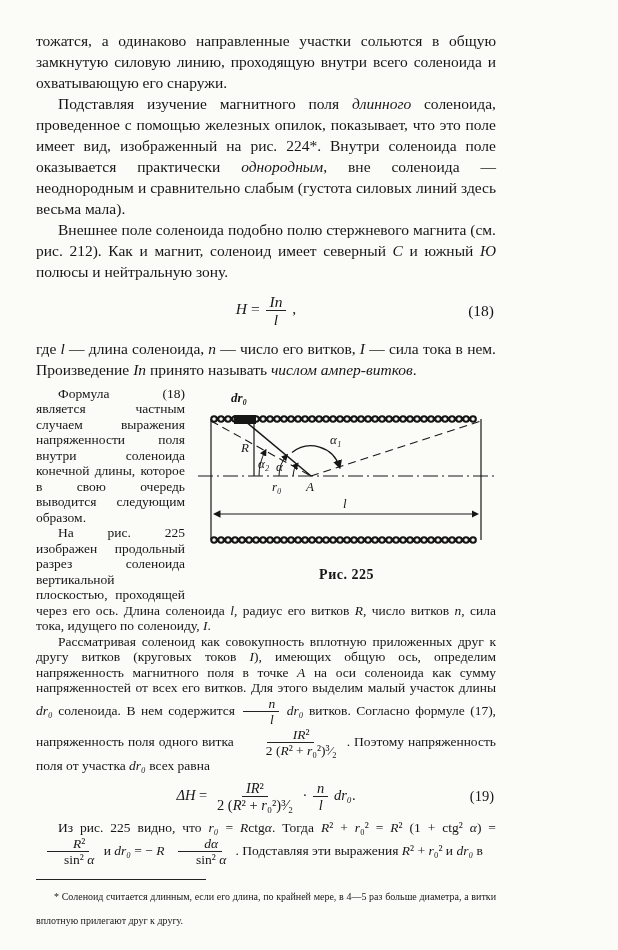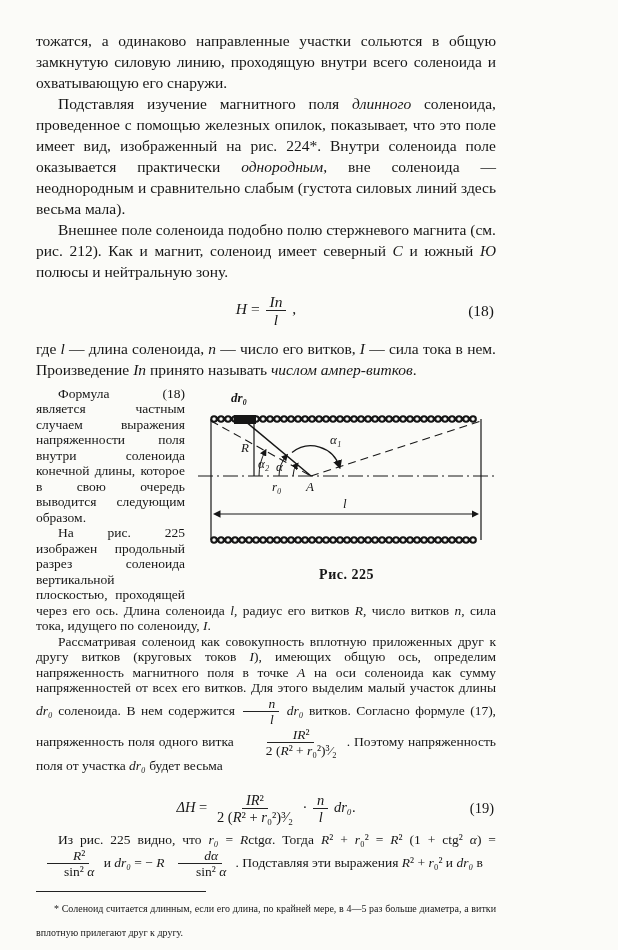--- a/index.html
+++ b/index.html
@@ -10,21 +10,21 @@
   p{margin:0}
   .ind{text-indent:22px}
   i{font-style:italic}
   .eq{display:flex;align-items:center;justify-content:center;position:relative;margin:11px 0 9px}
   .eq .eqnum{position:absolute;right:2px}
   .frac{display:inline-flex;flex-direction:column;align-items:center;vertical-align:middle;
         line-height:1.12;padding:0 2px;text-align:center}
   .fnum{border-bottom:1.2px solid #222;padding:0 4px}
   .fden{padding:0 4px}
   .petit{font-size:13.5px;line-height:15.5px;margin-top:6px}
-  .petit .eq{font-size:14.5px;margin:18px 0 7px}
+  .petit .eq{font-size:14.5px;margin:6px 0 7px}
   .figwrap{float:right;width:299px;margin:2px 0 6px 12px}
   .figcap{text-align:center;font-weight:bold;font-size:14px;letter-spacing:.5px}
   .svglabel{font-family:"Liberation Serif","DejaVu Serif",serif;font-style:italic;font-size:13px;fill:#161616}
   .fnrule{width:170px;border-top:1.2px solid #222;margin:12px 0 5px}
   .footnote{font-size:10px;line-height:24px;text-indent:18px}
   .pagenum{text-align:right;font-weight:bold;font-size:16.5px;margin-top:16px;padding-right:2px}
   .clear{clear:both}
 </style>
 </head>
 <body>
@@ -97,21 +97,21 @@
     </div>
 
     <p class="ind"><span>Формула (18) является частным случаем выражения напряженности поля внутри соленоида конечной длины, которое в свою очередь выводится следующим образом.</span></p>
     <p class="ind"><span>На рис. 225 изображен продольный разрез соленоида вертикальной плоскостью, проходящей через его ось. Длина соленоида </span><i>l</i><span>, радиус его витков </span><i>R</i><span>, число витков </span><i>n</i><span>, сила тока, идущего по соленоиду, </span><i>I</i><span>.</span></p>
     <p class="ind"><span>Рассматривая соленоид как совокупность вплотную приложенных друг к другу витков (круговых токов </span><i>I</i><span>), имеющих общую ось, определим напряженность магнитного поля в точке </span><i>A</i><span> на оси соленоида как сумму напряженностей от всех его витков. Для этого выделим малый участок длины </span><i>dr₀</i><span> соленоида. В нем содержится </span><span class="frac">
           <span class="fnum"><i>n</i></span>
           <span class="fden"><i>l</i></span>
         </span><span> </span><i>dr₀</i><span> витков. Согласно формуле (17), напряженность поля одного витка </span><span class="frac">
           <span class="fnum"><i>IR</i><span>²</span></span>
           <span class="fden"><span>2 (</span><i>R</i><span>² + </span><i>r</i><span>₀²)</span><span>³⁄₂</span></span>
-        </span><span> . Поэтому напряженность поля от участка </span><i>dr₀</i><span> будет весьма</span></p>
+        </span><span> . Поэтому напряженность поля от участка </span><i>dr₀</i><span> всех равна</span></p>
 
     <div class="eq">
       <span><i>ΔH</i><span> = </span><span class="frac">
             <span class="fnum"><i>IR</i><span>²</span></span>
             <span class="fden"><span>2 (</span><i>R</i><span>² + </span><i>r</i><span>₀²)</span><span>³⁄₂</span></span>
           </span><span> · </span><span class="frac">
             <span class="fnum"><i>n</i></span>
             <span class="fden"><i>l</i></span>
           </span><span> </span><i>dr₀</i><span>.</span></span>
       <span class="eqnum">(19)</span>

